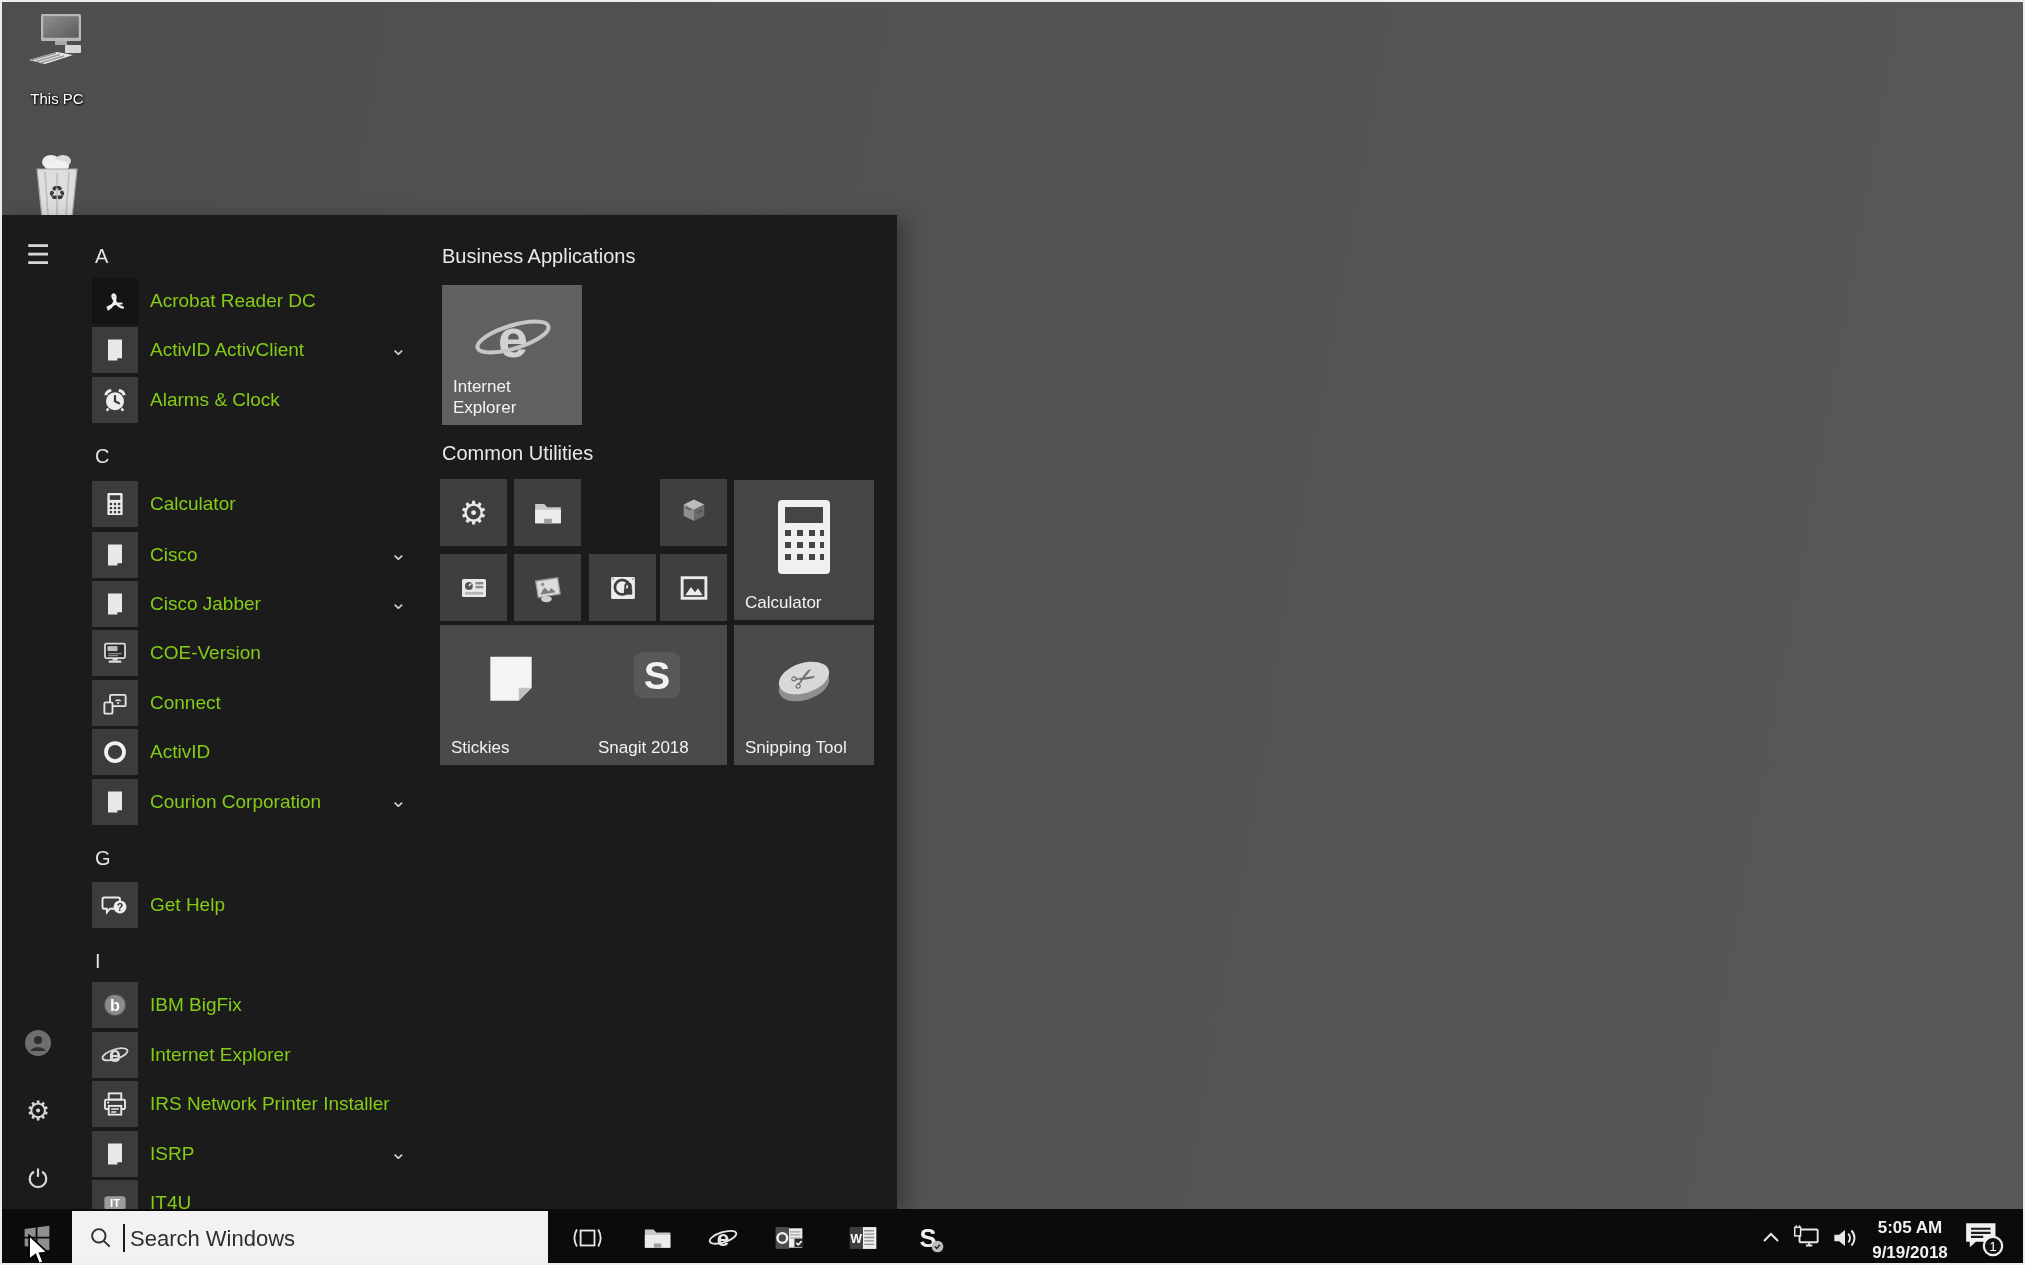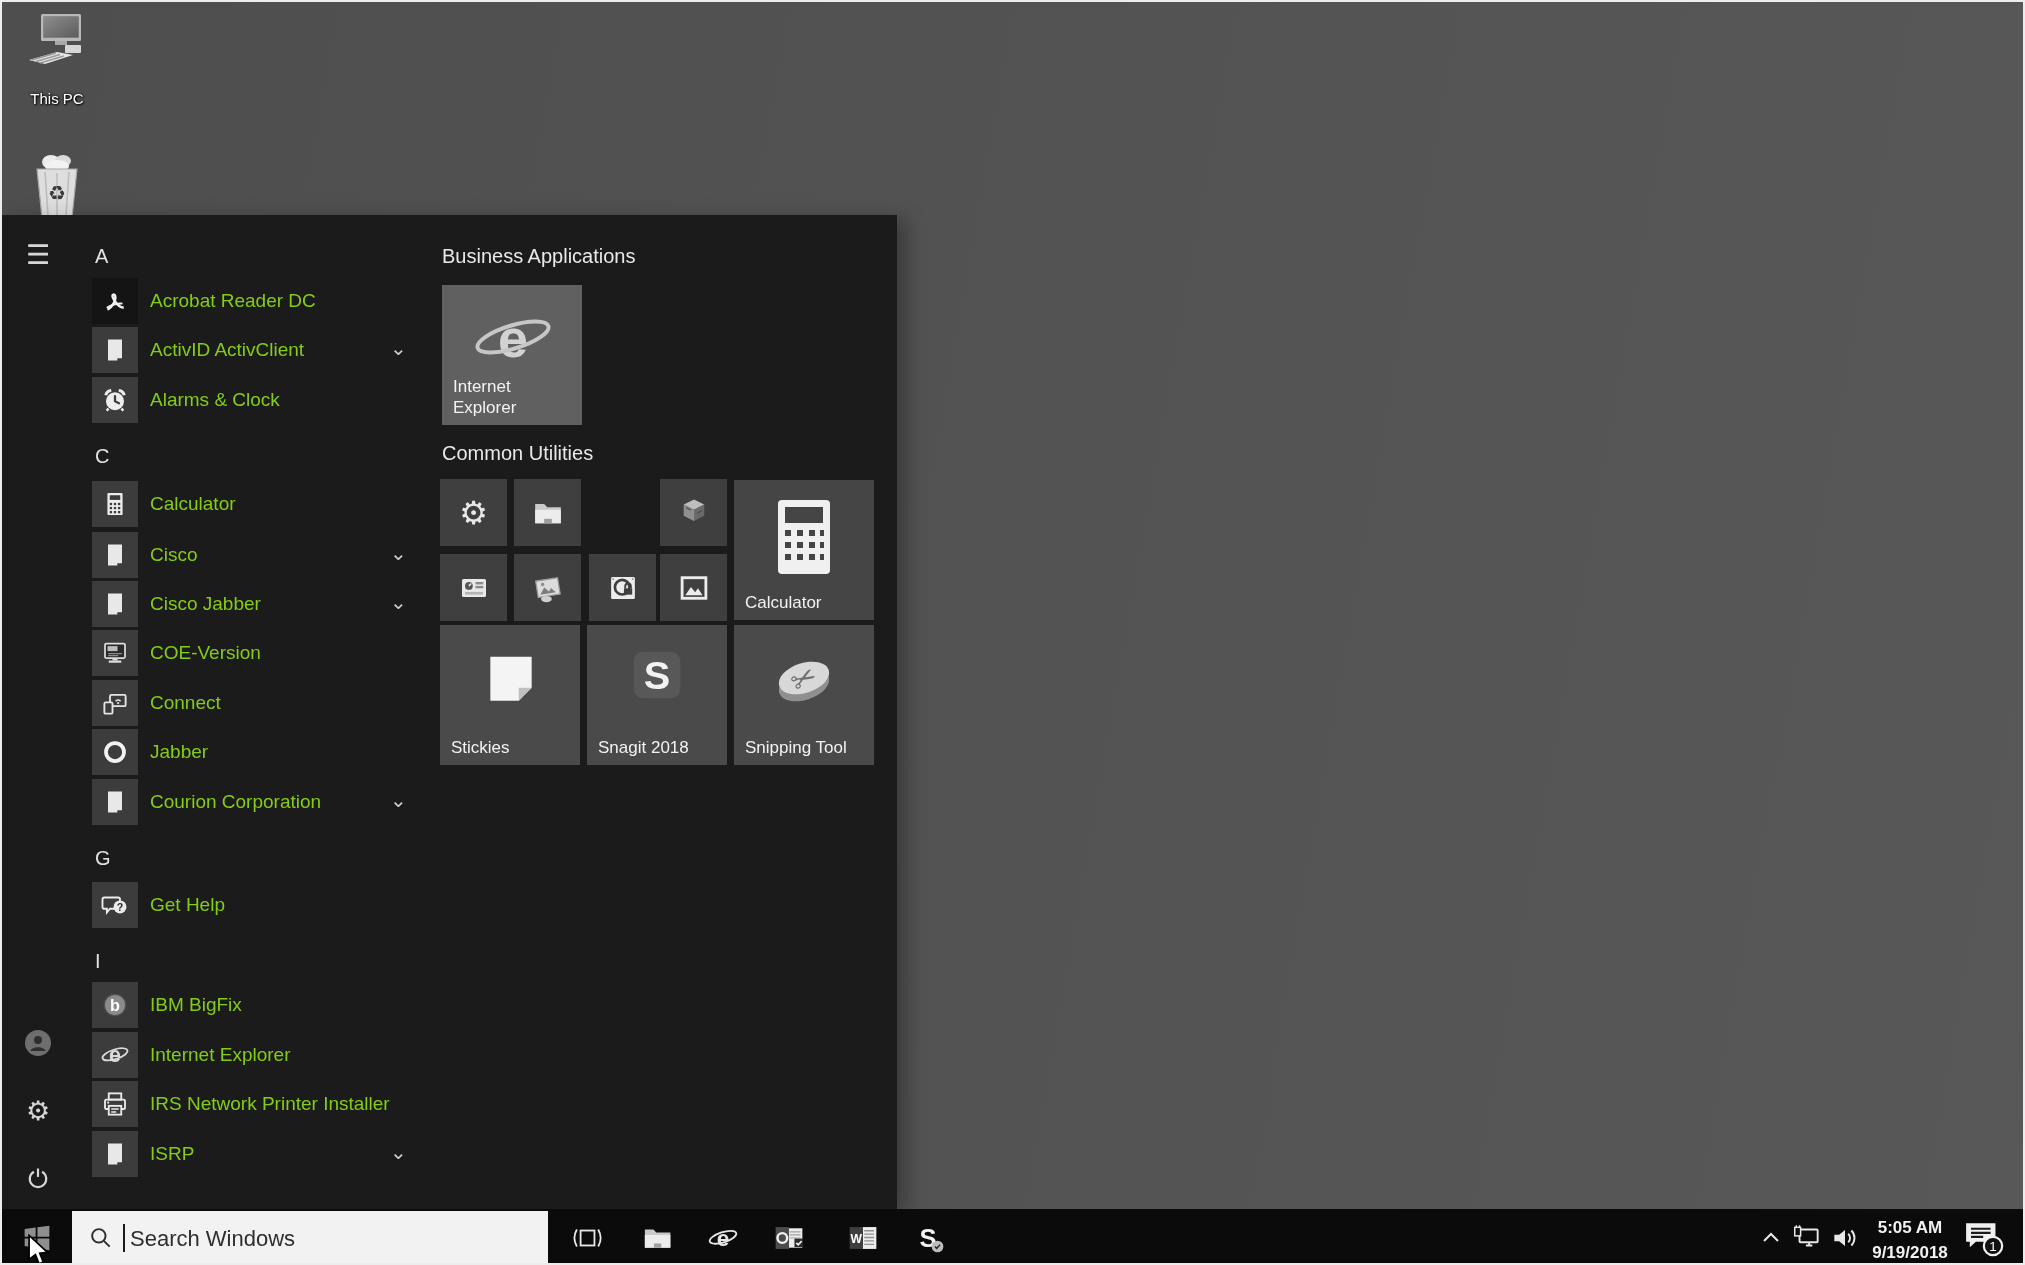--- a/index.html
+++ b/index.html
@@ -193,21 +193,21 @@
         </svg>
       </span>
       <span class="rlabel">COE-Version</span>
     </div>
     <div class="row" style="top:514px;">
       <span class="tileicon">
         <svg width="30" height="30" viewBox="0 0 24 24">
           <circle cx="12" cy="12" r="7.2" fill="none" stroke="#f2f2f2" stroke-width="3"></circle>
         </svg>
       </span>
-      <span class="rlabel">Jabber</span>
+      <span class="rlabel">ActivID</span>
     </div>
     <div class="row" style="top:564px;">
       <span class="tileicon">
         <svg width="28" height="28" viewBox="0 0 24 24">
             <path d="M6 3 h12 v13 h-4 v5 H6 z M14 16 h4 v3 h-4 z" fill="#e8e8e8"></path>
           </svg>
       </span>
       <span class="rlabel">Courion Corporation</span>
       <span class="chev">⌄</span>
     </div>
@@ -255,20 +255,29 @@
       <span class="rlabel">IRS Network Printer Installer</span>
     </div>
     <div class="row" style="top:916px;">
       <span class="tileicon">
         <svg width="28" height="28" viewBox="0 0 24 24">
             <path d="M6 3 h12 v13 h-4 v5 H6 z M14 16 h4 v3 h-4 z" fill="#e8e8e8"></path>
           </svg>
       </span>
       <span class="rlabel">ISRP</span>
       <span class="chev">⌄</span>
+    </div>
+    <div class="row" style="top:965px;">
+      <span class="tileicon">
+        <svg width="30" height="30" viewBox="0 0 24 24">
+          <rect x="3.5" y="6.5" width="17" height="11" rx="2.5" fill="#9c9c9c"></rect>
+          <text x="12" y="15" font-size="9" font-weight="bold" text-anchor="middle" fill="#ffffff">IT</text>
+        </svg>
+      </span>
+      <span class="rlabel">IT4U</span>
     </div>
 
     <div class="grp-title" style="left:440px;top:30px;">Business Applications</div>
 
     <div class="tile t-med" style="left:440px;top:70px;background:#606060;">
       <svg class="abs" style="left:28px;top:14px;" width="86" height="80" viewBox="0 0 86 80">
         <text x="43" y="58" font-size="54" font-weight="bold" text-anchor="middle" fill="#d2d2d2">e</text>
         <ellipse cx="43" cy="38" rx="37" ry="11.5" fill="none" stroke="#c6c6c6" stroke-width="4" transform="rotate(-17 43 38)"></ellipse>
       </svg>
       <span class="tile-label">Internet Explorer</span>
@@ -347,21 +356,21 @@
           <circle cx="18.2" cy="6.3" r="0.6" fill="#9a9a9a"></circle>
       </svg>
     </div>
     <div class="tile t-sm" style="left:658px;top:339px;background:#3f3f3f;">
       <svg width="38" height="38" viewBox="0 0 24 24">
         <rect x="4.5" y="5.5" width="15" height="13" fill="none" stroke="#ececec" stroke-width="1.8"></rect>
         <path d="M6.5 16.5 l3.6-5.2 2.6 3.4 1.8-2.5 2.9 4.3 z" fill="#ececec"></path>
       </svg>
     </div>
 
-    <div class="tile t-med" style="left:438px;top:410px;background:#4a4a4a;">
+    <div class="tile t-med" style="left:438px;top:410px;background:#4a4a4a;padding-left:36px;">
       <svg class="abs" style="left:40px;top:24px;" width="62" height="62" viewBox="0 0 24 24">
         <path d="M4 3 h16 v12 l-5 5 H4 z" fill="#f4f4f4"></path>
         <path d="M20 15 l-5 5 v-5 z" fill="#c0c0c0"></path>
       </svg>
       <span class="tile-label">Stickies</span>
     </div>
     <div class="tile t-med" style="left:585px;top:410px;background:#4a4a4a;">
       <svg class="abs" style="left:42px;top:22px;" width="56" height="56" viewBox="0 0 24 24">
         <rect x="2" y="2" width="20" height="20" rx="4" fill="#585858"></rect>
         <text x="12" y="18" font-size="17" font-weight="bold" text-anchor="middle" fill="#f2f2f2">S</text>

